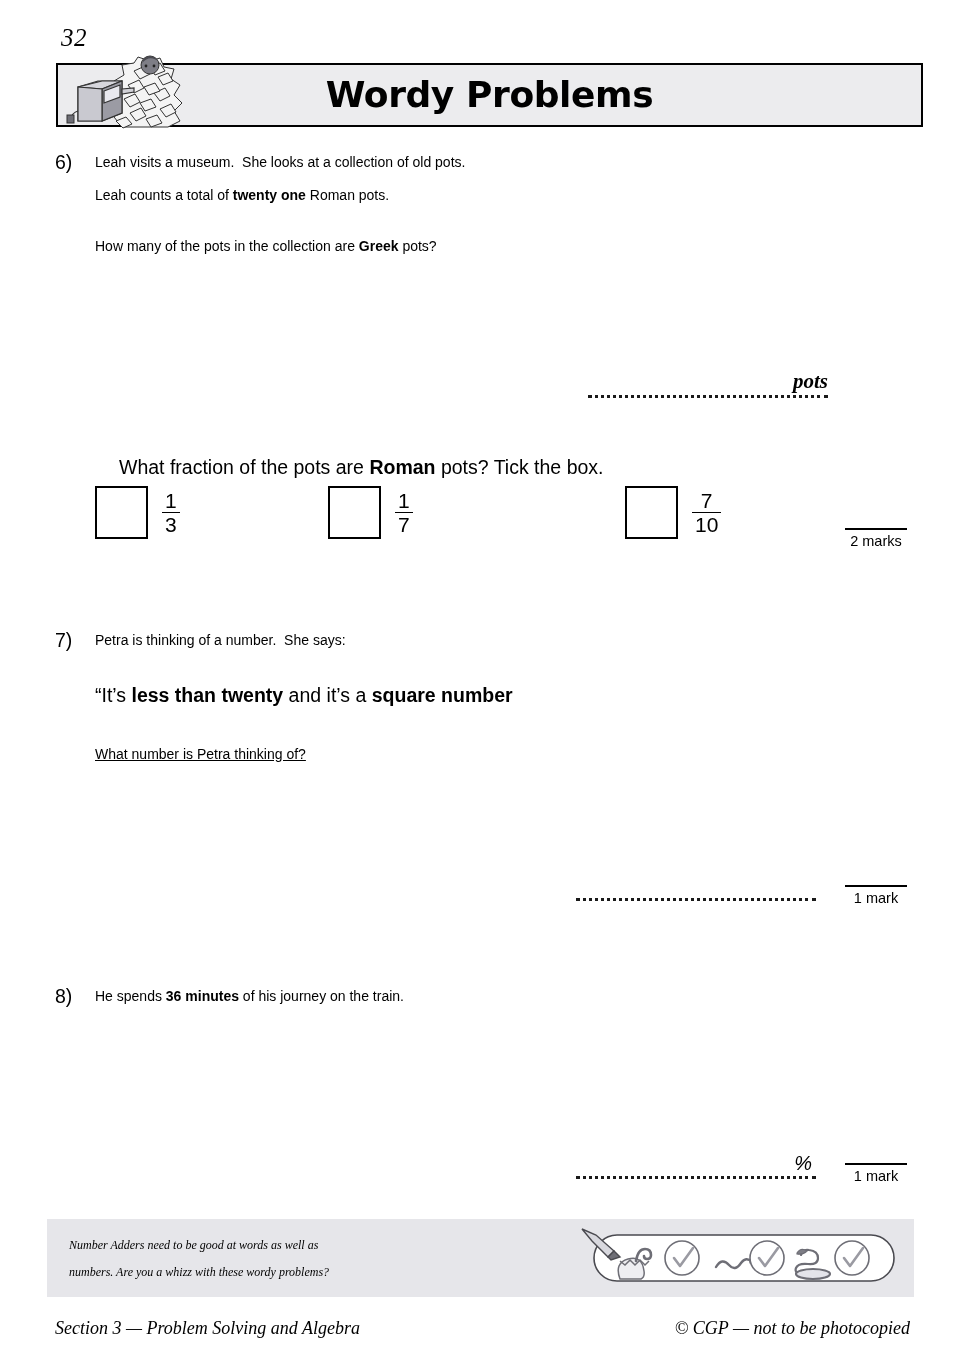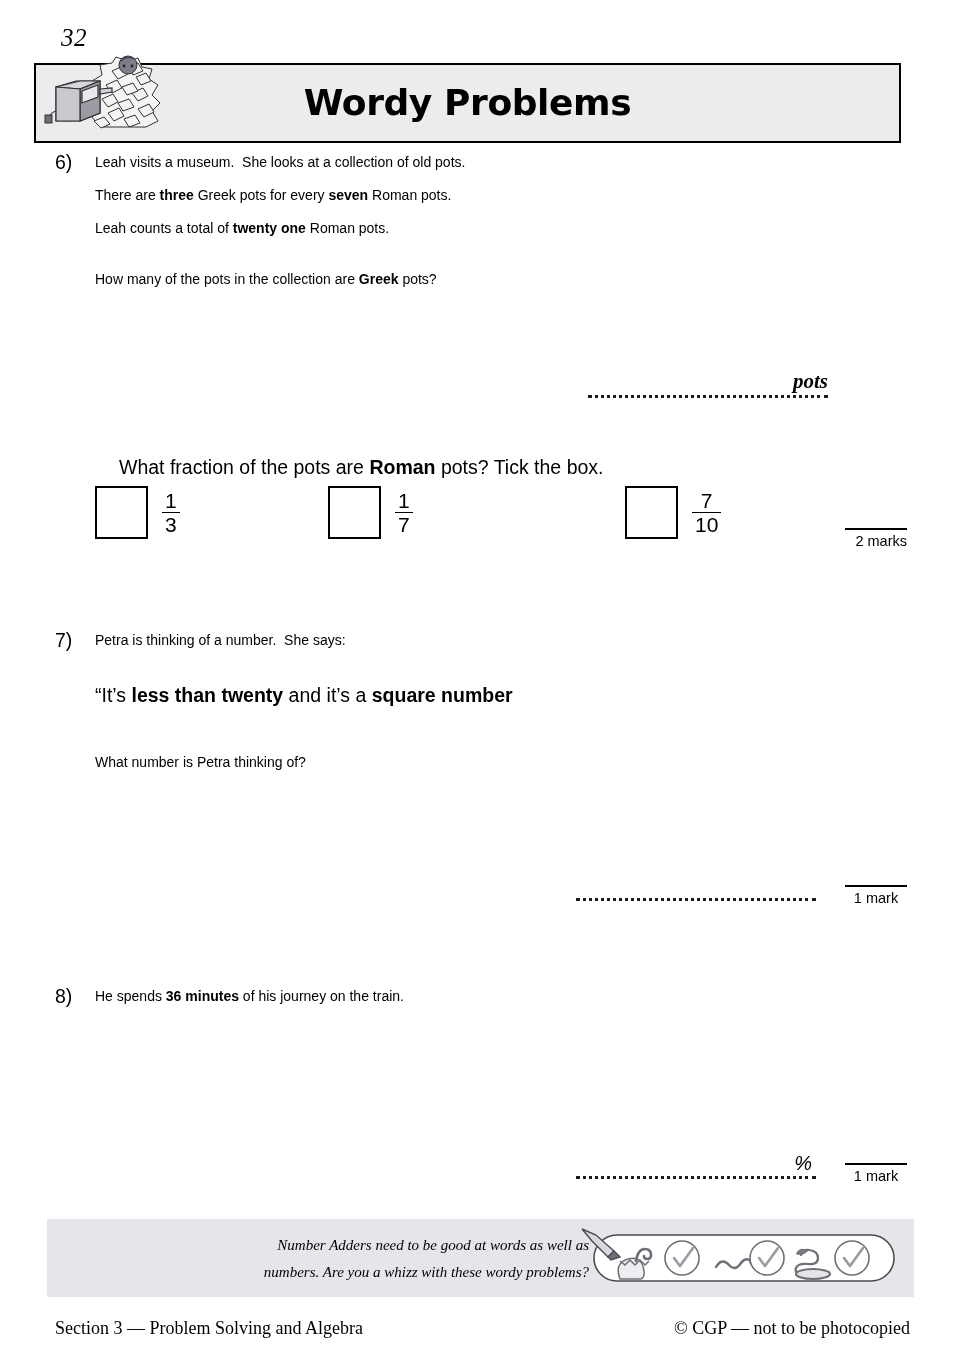--- a/index.html
+++ b/index.html
@@ -23,24 +23,24 @@
     top: 24px;
     font-family: "Liberation Serif", serif;
     font-style: italic;
     font-size: 25px;
     letter-spacing: 0.5px;
   }
 
   
   .title-bar {
     position: absolute;
-    left: 34px;
+    left: 56px;
     top: 63px;
     width: 867px;
-    height: 80px;
+    height: 64px;
     border: 2px solid #000;
     background: #ececee;
     box-sizing: border-box;
   }
   .title-bar .title-text {
     position: absolute;
     left: 0;
     right: 0;
     top: 50%;
     transform: translateY(-52%);
@@ -164,41 +164,41 @@
     height: 78px;
     background: #e6e6ea;
   }
   .note-text {
     position: absolute;
     left: 22px;
     top: 13px;
     width: 520px;
     font-family: "Liberation Serif", serif;
     font-style: italic;
-    font-size: 15px;
+    font-size: 12px;
     line-height: 27px;
-    text-align: right;
   }
   .note-illus {
     position: absolute;
     right: 14px;
     top: 8px;
     width: 320px;
     height: 62px;
   }
 
   
   .footer {
     position: absolute;
     left: 55px;
     top: 1318px;
     width: 855px;
     display: flex;
     justify-content: space-between;
     font-family: "Liberation Serif", serif;
+    font-style: italic;
     font-size: 18px;
   }
 </style>
 </head>
 <body>
 
 <div class="page-number">32</div>
 
 <div class="title-bar">
   <span class="title-illus">
@@ -242,21 +242,20 @@
       <rect x="3" y="60" width="7" height="8" fill="#6e6e76" stroke="#333" stroke-width="1"></rect>
     </svg>
   </span>
   <div class="title-text">Wordy Problems</div>
 </div>
 
 <div class="question" style="top:146px;">
   <div class="q-num">6)</div>
   <div class="q-body">
     <div class="line">Leah visits a museum.  She looks at a collection of old pots.</div>
-    <div class="line">There are <b>three</b> Greek pots for every <b>seven</b> Roman pots.</div>
     <div class="line">Leah counts a total of <b>twenty one</b> Roman pots.</div>
     <div class="gap"></div>
     <div class="line">How many of the pots in the collection are <b>Greek</b> pots?</div>
   </div>
 </div>
 
 <div class="answer-line" style="left:588px; top:376px; width:240px;">
   <span class="dots"></span>
   <span class="answer-unit">pots</span>
 </div>
@@ -283,35 +282,35 @@
   </div>
   <div class="tick-option" style="left:570px;">
     <span class="tick-box"></span>
     <span class="fraction">
       <span class="num">7</span>
       <span class="den">10</span>
     </span>
   </div>
 </div>
 
-<div class="marks" style="left:845px; top:528px;text-align:right;">
+<div class="marks" style="left:845px; top:528px;">
   <div class="rule"></div>
   <div class="label">2 marks</div>
 </div>
 
 <div class="question" style="top:624px;">
   <div class="q-num">7)</div>
   <div class="q-body">
     <div class="line">Petra is thinking of a number.  She says:</div>
   </div>
   <div class="quote-block">
     <div style="height:18px;"></div>
     <div>“It’s <b>less than twenty</b> and it’s a <b>square number</b></div>
   </div>
-  <div class="q-body" style="margin-top:30px;">What number is Petra thinking of?</div>
+  <div class="q-body" style="margin-top:22px;text-decoration:underline;">What number is Petra thinking of?</div>
 </div>
 
 <div class="answer-line" style="left:576px; top:879px; width:240px;">
   <span class="dots"></span>
 </div>
 
 <div class="marks" style="left:845px; top:885px;">
   <div class="rule"></div>
   <div class="label">1 mark</div>
 </div>

